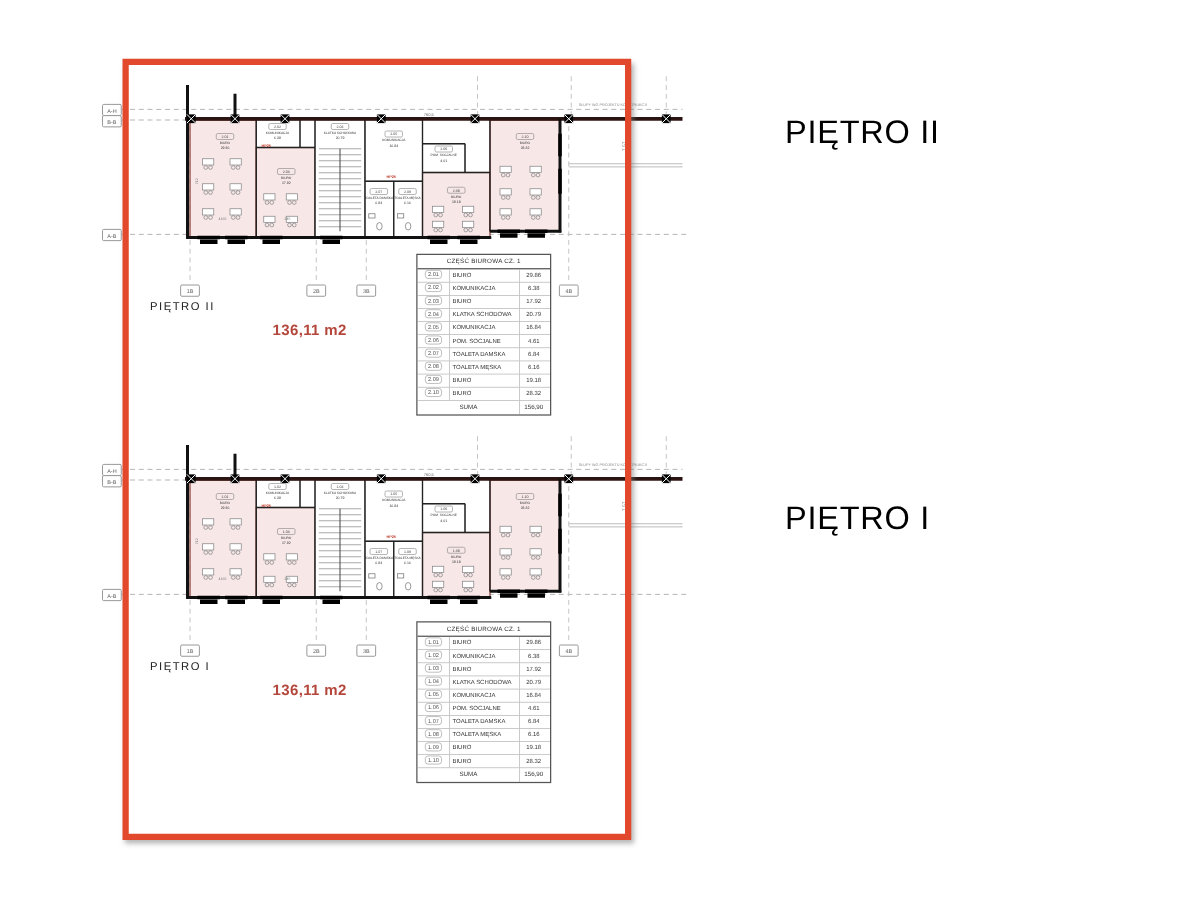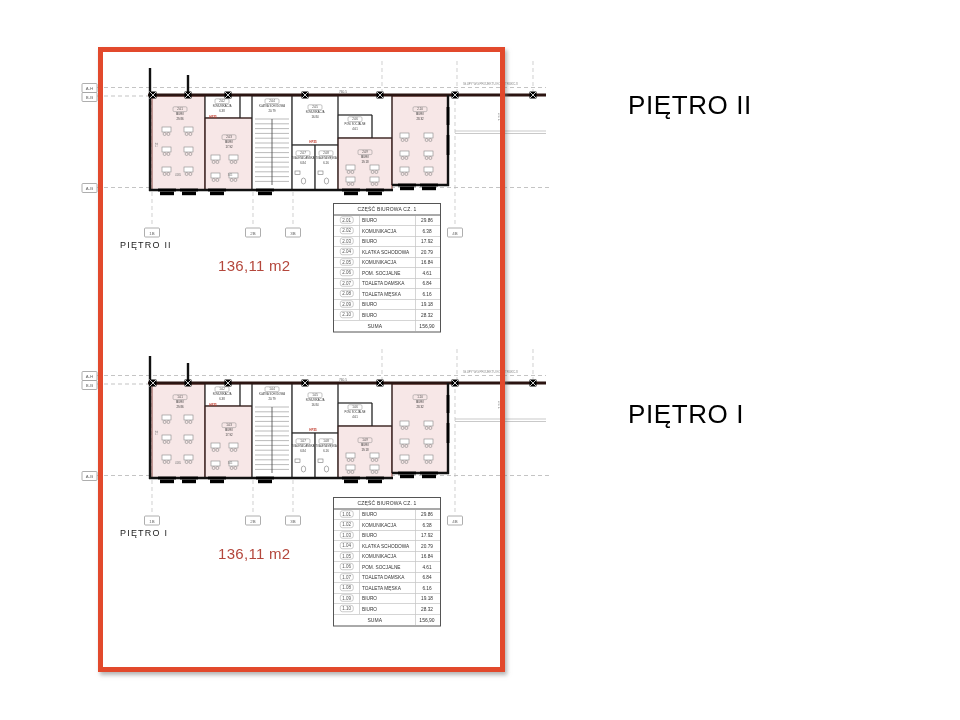--- a/index.html
+++ b/index.html
@@ -1,21 +1,21 @@
 <!DOCTYPE html>
 <html><head>
 <meta charset="utf-8">
 <style>
   html,body{margin:0;padding:0;background:#fff;}
   .stage{position:relative;width:960px;height:720px;background:#ffffff;overflow:hidden;
          font-family:"Liberation Sans",sans-serif;}
   .fw{position:absolute;left:80px;width:600px;height:300px;}
   .fw svg{position:absolute;left:0;top:0;}
   .plan-label{position:absolute;left:40px;top:185px;font-size:9px;letter-spacing:1.2px;color:#222;}
-  .area-label{position:absolute;left:138px;top:202px;font-size:15px;font-weight:normal;letter-spacing:.3px;}
+  .area-label{position:absolute;left:138px;top:202px;font-size:12px;font-weight:bold;letter-spacing:.3px;}
   .bigtitle{position:absolute;left:628px;font-size:26px;letter-spacing:.6px;color:#000;}
   .red-frame{position:absolute;left:98px;top:47px;width:407px;height:625px;
              border:5px solid #e2492c;box-sizing:border-box;z-index:6;
              box-shadow:2px 3px 4px rgba(120,120,120,.55);pointer-events:none;}
   
   .tbl{position:absolute;width:212px;transform:scale(.5);transform-origin:0 0;background:#fff;
        border:2px solid #555;color:#333;z-index:2;}
   .tbl-h{height:21px;line-height:21px;text-align:center;font-size:10px;letter-spacing:.4px;
          border-bottom:2px solid #555;}
   .trow{display:grid;grid-template-columns:52px 112px 44px;height:20px;line-height:19px;

